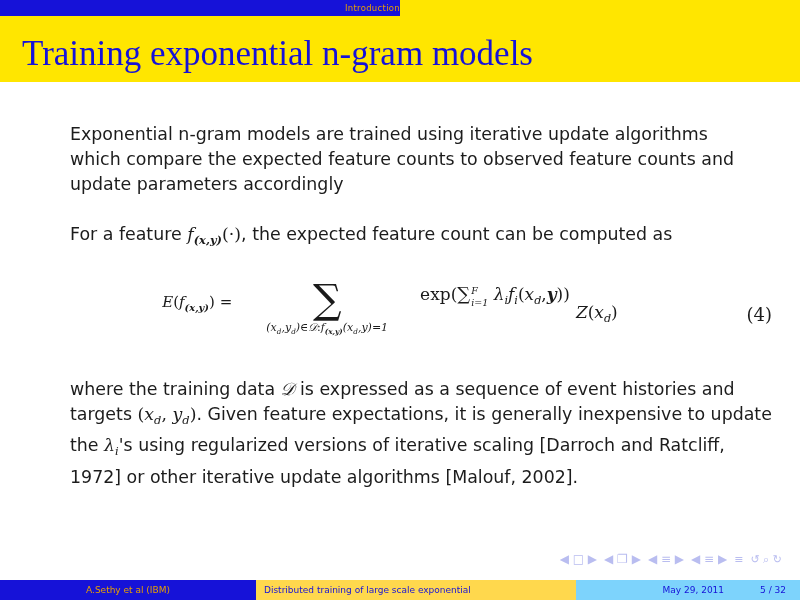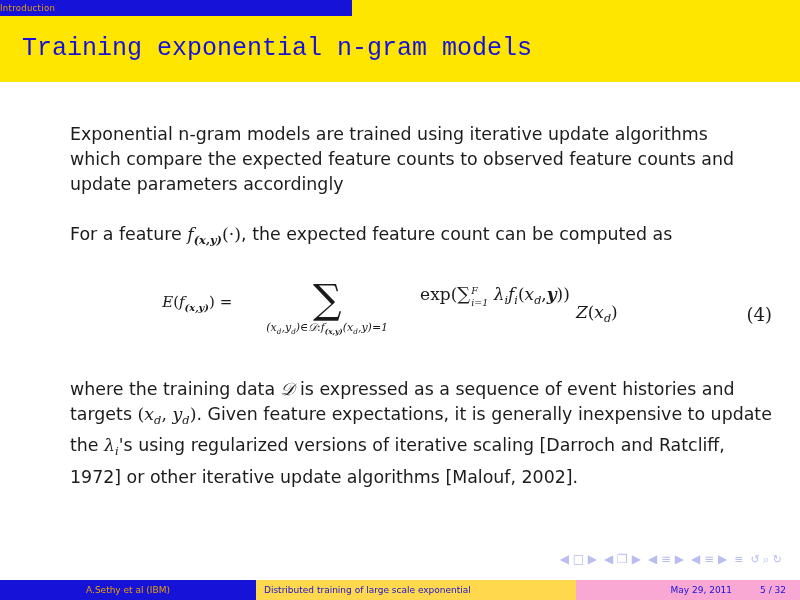--- a/index.html
+++ b/index.html
@@ -19,26 +19,26 @@
   .headline-bar {
     position: absolute;
     top: 0; left: 0;
     width: 800px;
     height: 16px;
     background: #ffe600;
     display: flex;
     align-items: stretch;
   }
   .headline-section {
-    width: 352px;
+    width: 400px;
     height: 16px;
     background: #1612d8;
     display: flex;
     align-items: center;
-    justify-content: flex-start;
+    justify-content: flex-end;
   }
   .headline-section-label {
     color: #e8a000;
     font-size: 8.5px;
     font-family: "DejaVu Sans", sans-serif;
     letter-spacing: 0.3px;
     line-height: 1;
   }
   .headline-rest {
     flex: 1;
@@ -51,22 +51,22 @@
     top: 16px; left: 0;
     width: 800px;
     height: 66px;
     background: #ffe600;
   }
   .slide-title {
     position: absolute;
     left: 22px;
     top: 20px;
     color: #1612d8;
-    font-size: 25px;
-    font-family: Liberation Mono, monospace;
+    font-size: 35px;
+    font-family: Liberation Serif, serif;
     line-height: 1;
     white-space: nowrap;
   }
 
   
   .slide-body {
     position: absolute;
     top: 82px; left: 0;
     width: 800px;
     height: 468px;
@@ -232,27 +232,27 @@
     width: 320px;
     background: #ffd84d;
     color: #1612d8;
     display: flex;
     align-items: center;
     padding-left: 8px;
     box-sizing: border-box;
   }
   .footer-right {
     flex: 1;
-    background: #f9a8d4;
+    background: #7dd3fc;
     color: #1612d8;
     display: flex;
     align-items: center;
     justify-content: flex-end;
     padding-right: 14px;
-    gap: 28px;
+    gap: 36px;
     box-sizing: border-box;
   }
 </style>
 </head>
 <body>
 
 <div class="headline-bar">
   <div class="headline-section">
     <span class="headline-section-label">Introduction</span>
   </div>

